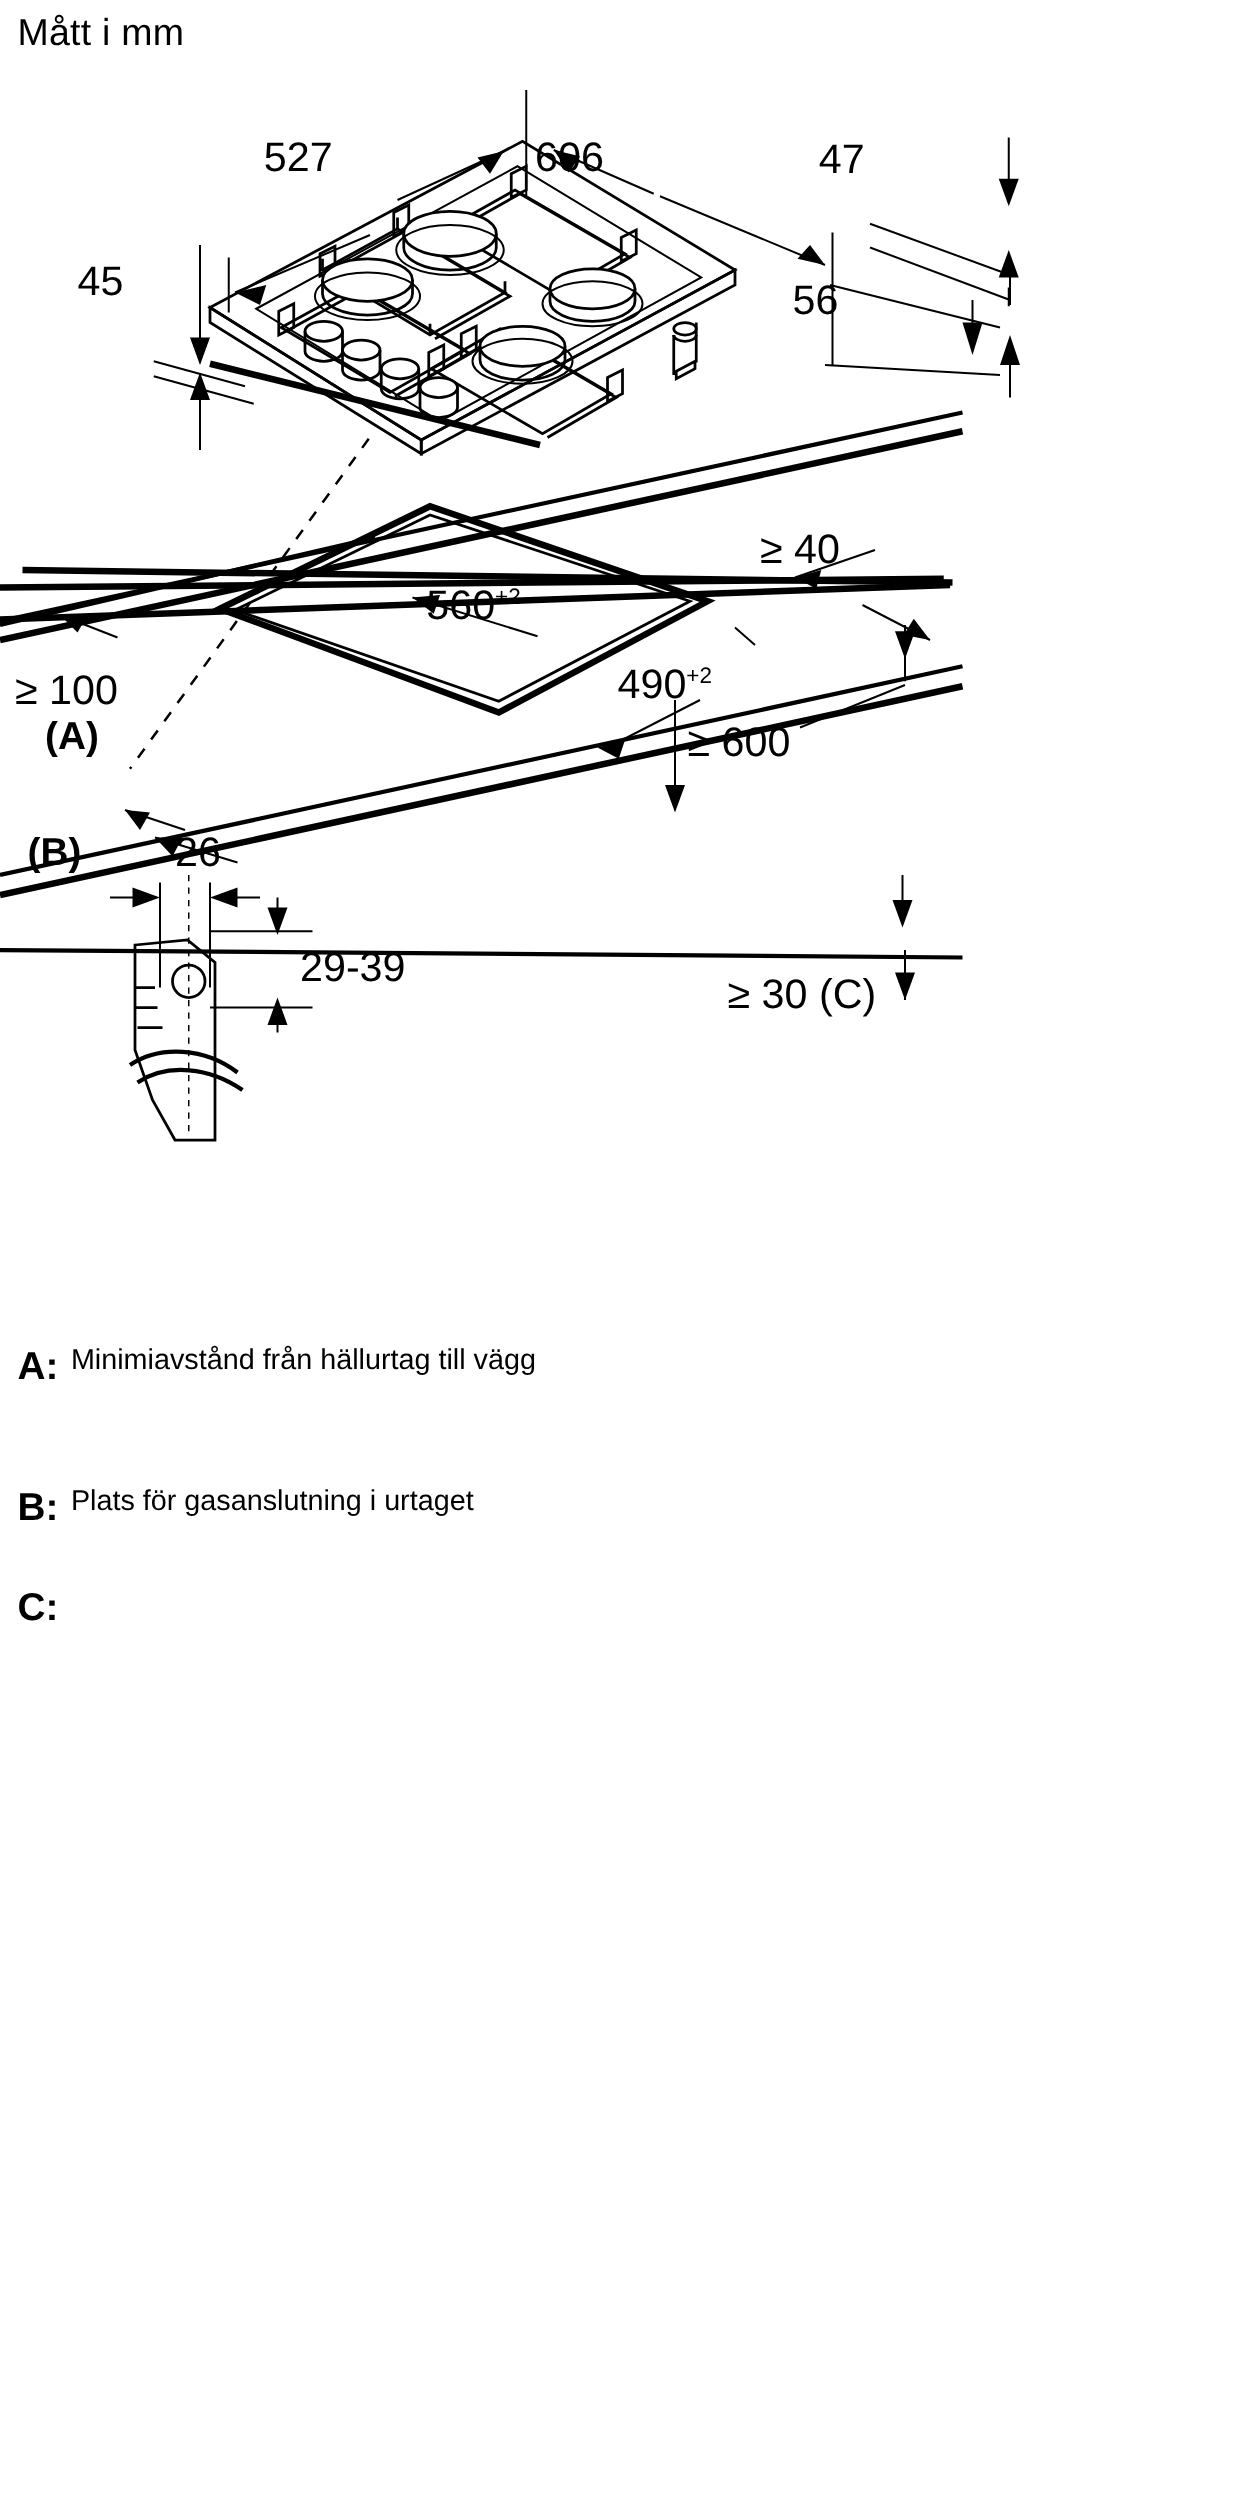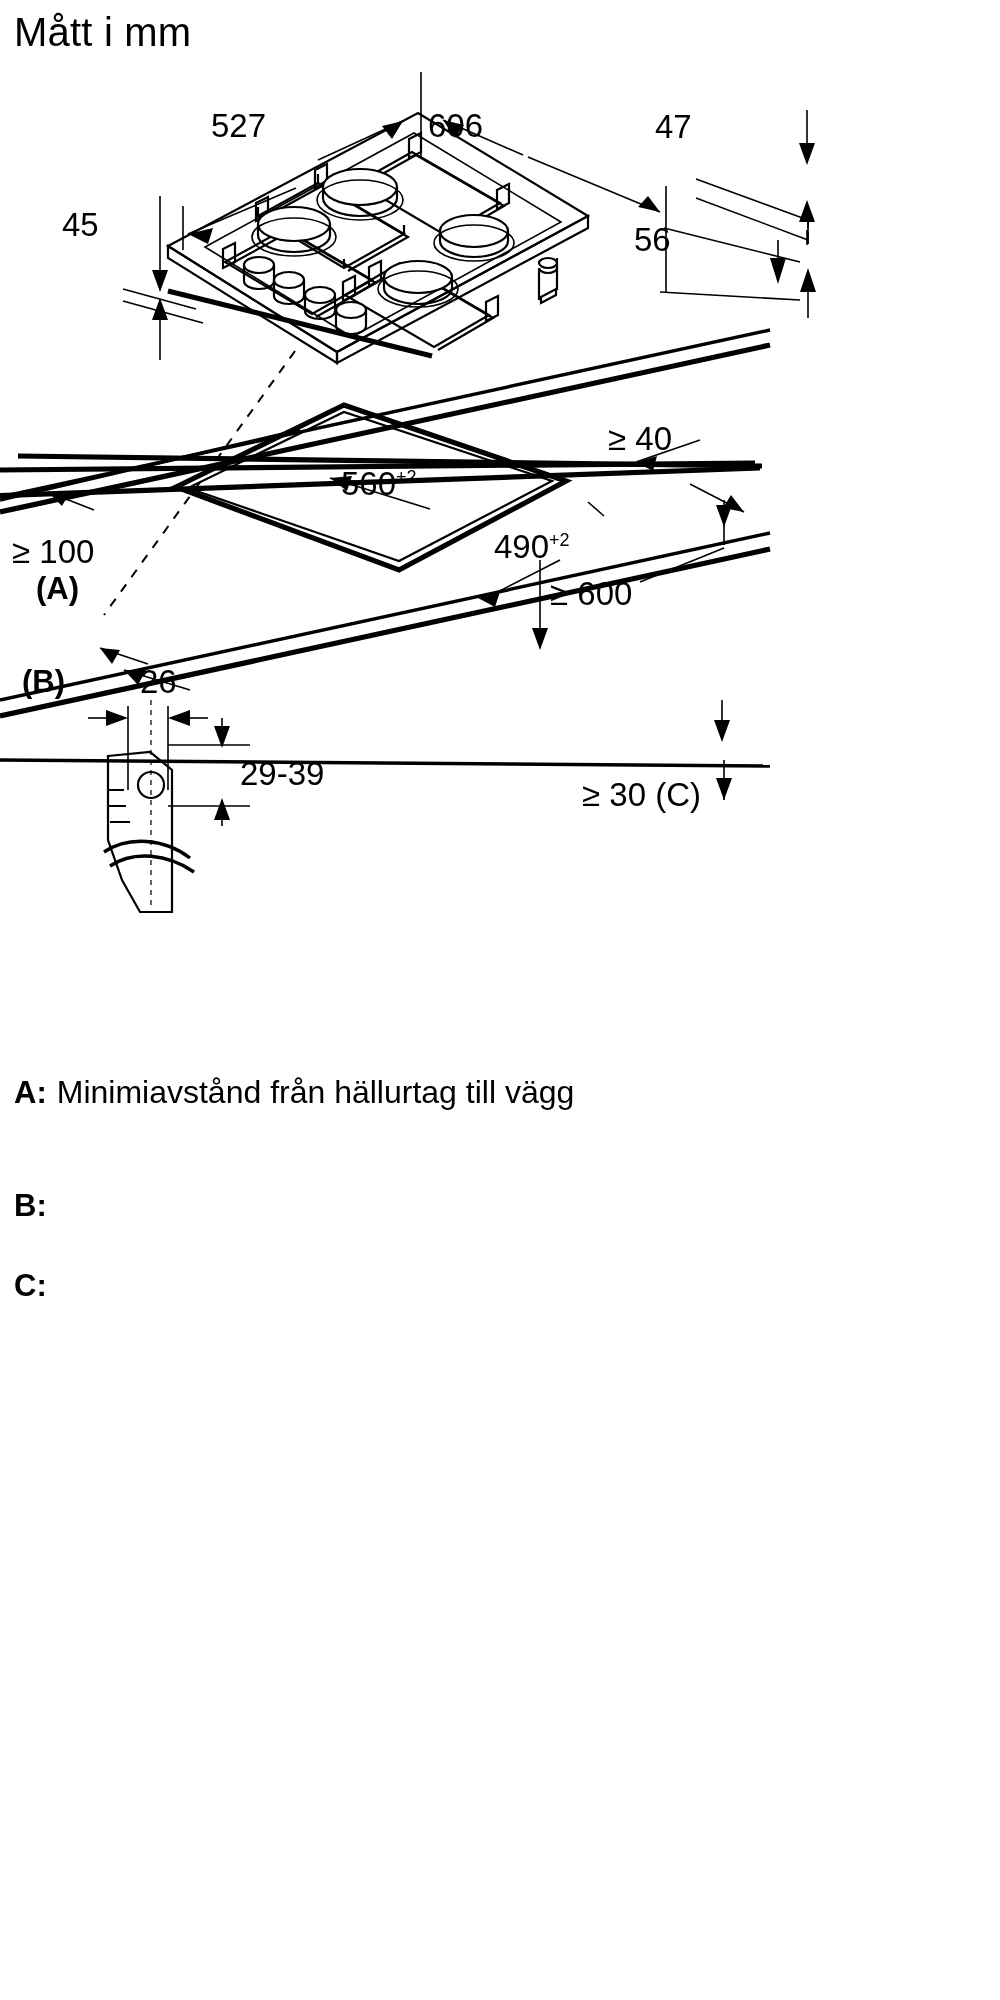--- a/index.html
+++ b/index.html
@@ -3,29 +3,29 @@
 <meta charset="utf-8">
 <style>
   html,body{margin:0;padding:0;background:#fff;}
   body{
     width:1000px;height:2000px;position:relative;overflow:hidden;
     font-family:"Liberation Sans","DejaVu Sans",sans-serif;
     color:#000;background:#ffffff;
   }
 
   .lbl{position:absolute;white-space:nowrap;font-weight:400;line-height:1;}
-  .lbl-title{font-size:40px;letter-spacing:.2px;}
+  .lbl-title{font-size:30px;letter-spacing:.2px;}
   .dim{font-size:33px;}
   .ref{font-size:31px;font-weight:700;}
   .sup{font-size:18px;vertical-align:super;line-height:0;}
 
   .caption-block{position:absolute;left:14px;width:970px;}
   .cap-row{display:flex;align-items:flex-start;margin-bottom:0;}
   .cap-key{font-size:31px;font-weight:700;flex:0 0 auto;margin-right:10px;}
-  .cap-txt{font-size:32px;font-weight:400;line-height:1.12;}
+  .cap-txt{font-size:23px;font-weight:400;line-height:1.12;}
 
   svg.art{position:absolute;left:0;top:0;width:1000px;height:2000px;
           pointer-events:none;}
   .ln{stroke:#000;fill:none;}
   .w1{stroke-width:1.6;}
   .w2{stroke-width:2.2;}
   .w3{stroke-width:3.4;}
   .w4{stroke-width:5.2;}
   .dash{stroke-dasharray:9 9;stroke-width:2;}
   .fillw{fill:#fff;stroke:#000;}
@@ -284,20 +284,21 @@
 <div class="caption-block" style="top:1075px;">
   <div class="cap-row">
     <div class="cap-key">A:</div>
     <div class="cap-txt">Minimiavstånd från hällurtag till vägg</div>
   </div>
 </div>
 
 <div class="caption-block" style="top:1188px;">
   <div class="cap-row">
     <div class="cap-key">B:</div>
+    <div class="cap-txt">Plats för gasanslutning i urtaget</div>
   </div>
 </div>
 
 <div class="caption-block" style="top:1268px;">
   <div class="cap-row">
     <div class="cap-key">C:</div>
   </div>
 </div>
 
 </body></html>

